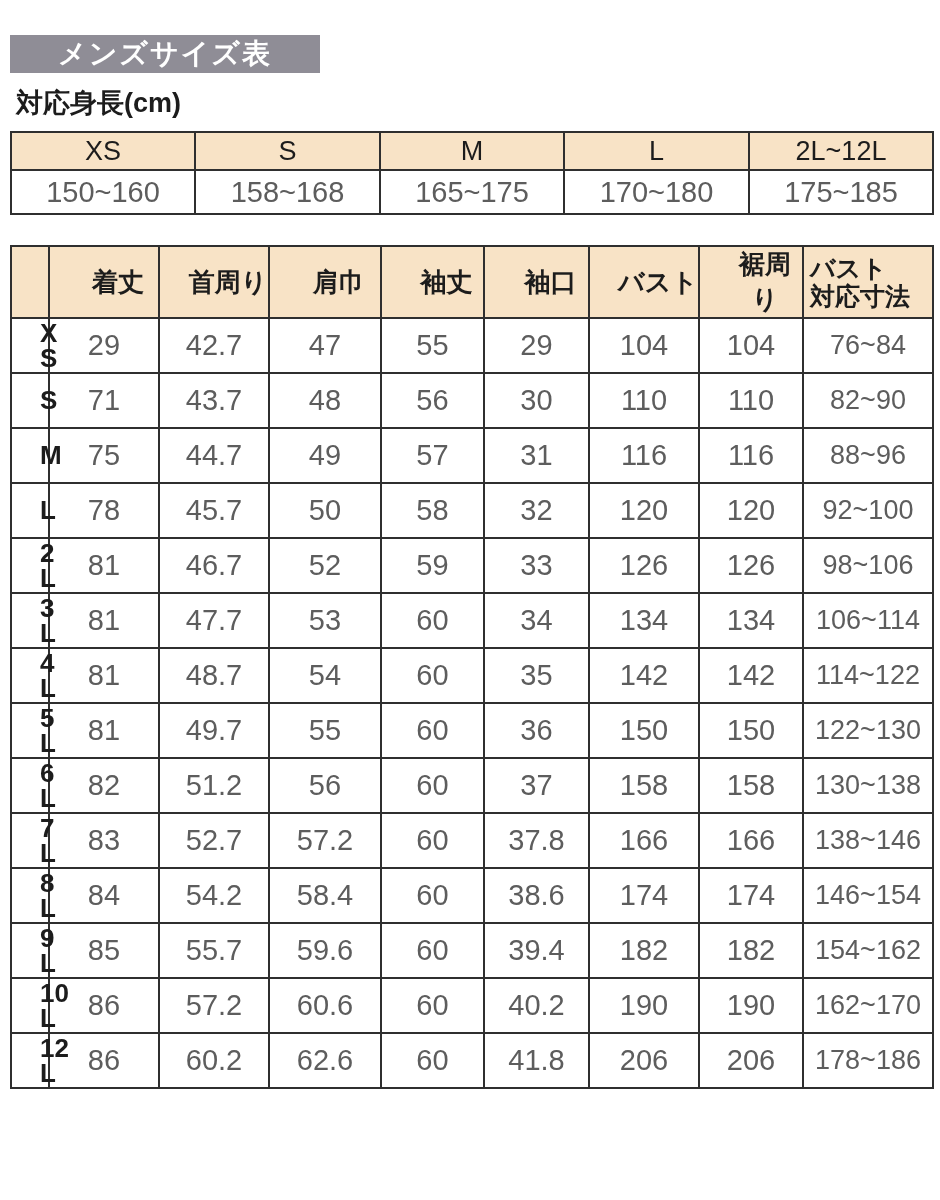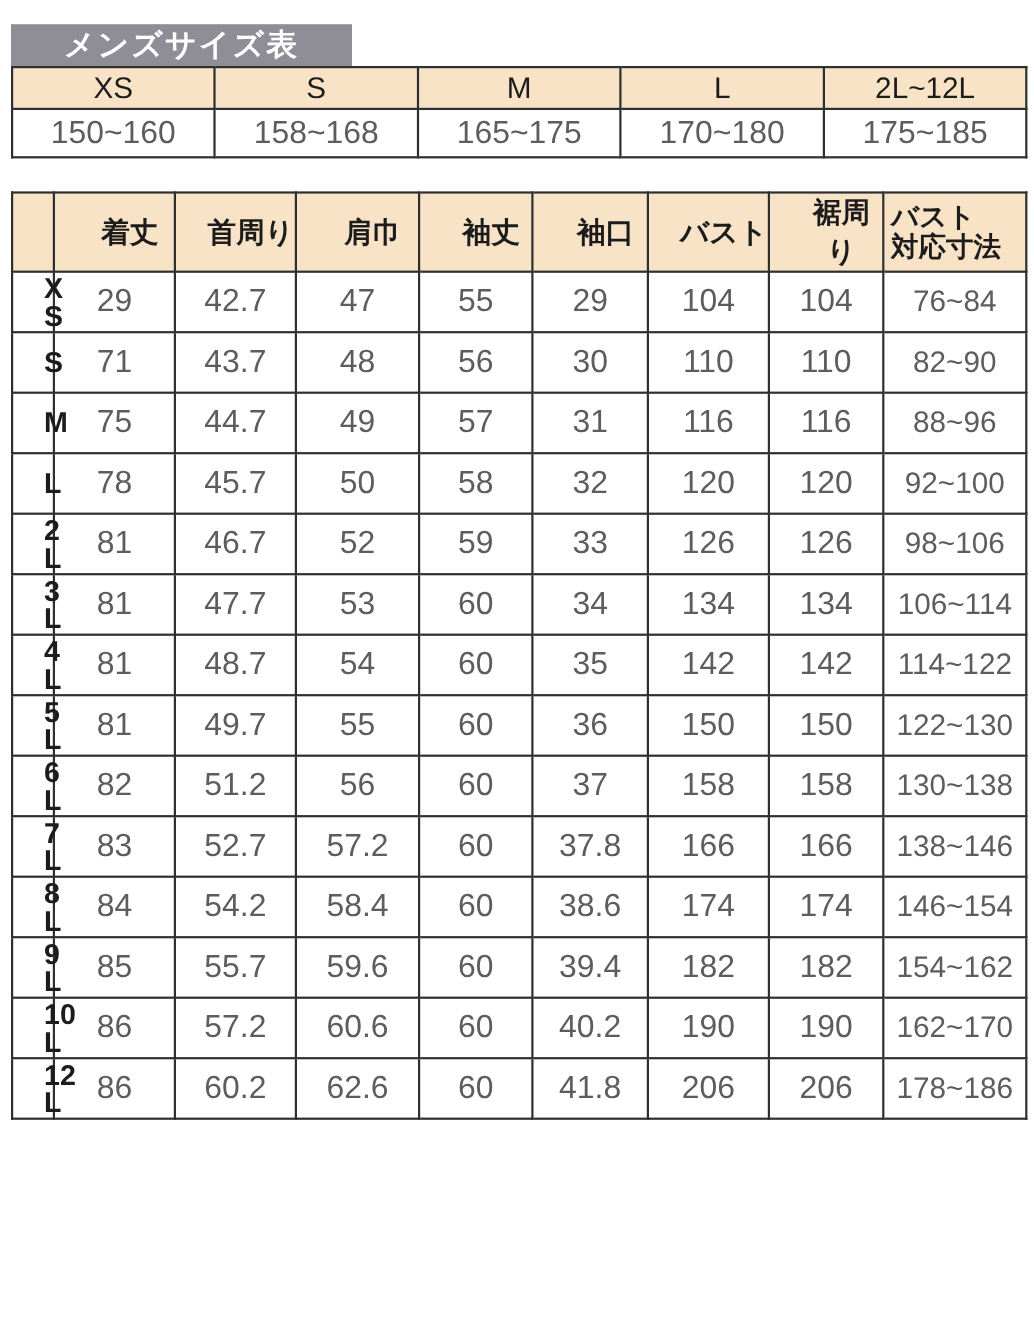--- a/index.html
+++ b/index.html
@@ -13,21 +13,21 @@
   }
   html,body{margin:0;padding:0;}
   body{
     width:940px;height:1200px;background:var(--page-bg);
     font-family:"Liberation Sans","DejaVu Sans",sans-serif;
     -webkit-font-smoothing:antialiased;
   }
   .wrap{padding:22px 0 0 10px;}
   .title-bar{
     width:310px;height:38px;background:var(--title-bg);
-    display:flex;align-items:center;justify-content:center;
+    display:flex;align-items:center;justify-content:center;margin-top:13px;
   }
   .title-bar span{
     color:var(--title-text);font-size:28px;font-weight:bold;letter-spacing:2px;
   }
   .subtitle{
     margin:12px 0 10px 6px;font-size:27px;font-weight:bold;color:var(--header-text);
   }
   table{border-collapse:collapse;table-layout:fixed;}
   th,td{border:2px solid var(--border);padding:0;}
 
@@ -66,20 +66,21 @@
 </style>
 </head>
 <body>
 
 <div class="wrap">
 
   <div class="title-bar">
     <span>メンズサイズ表</span>
   </div>
 
+  <div class="subtitle">対応身長(cm)</div>
 
   <table class="height-table">
     <colgroup>
       <col style="width:184px">
         <col style="width:185px">
         <col style="width:184px">
       <col style="width:185px">
         <col style="width:184px">
     </colgroup>
     <thead>

